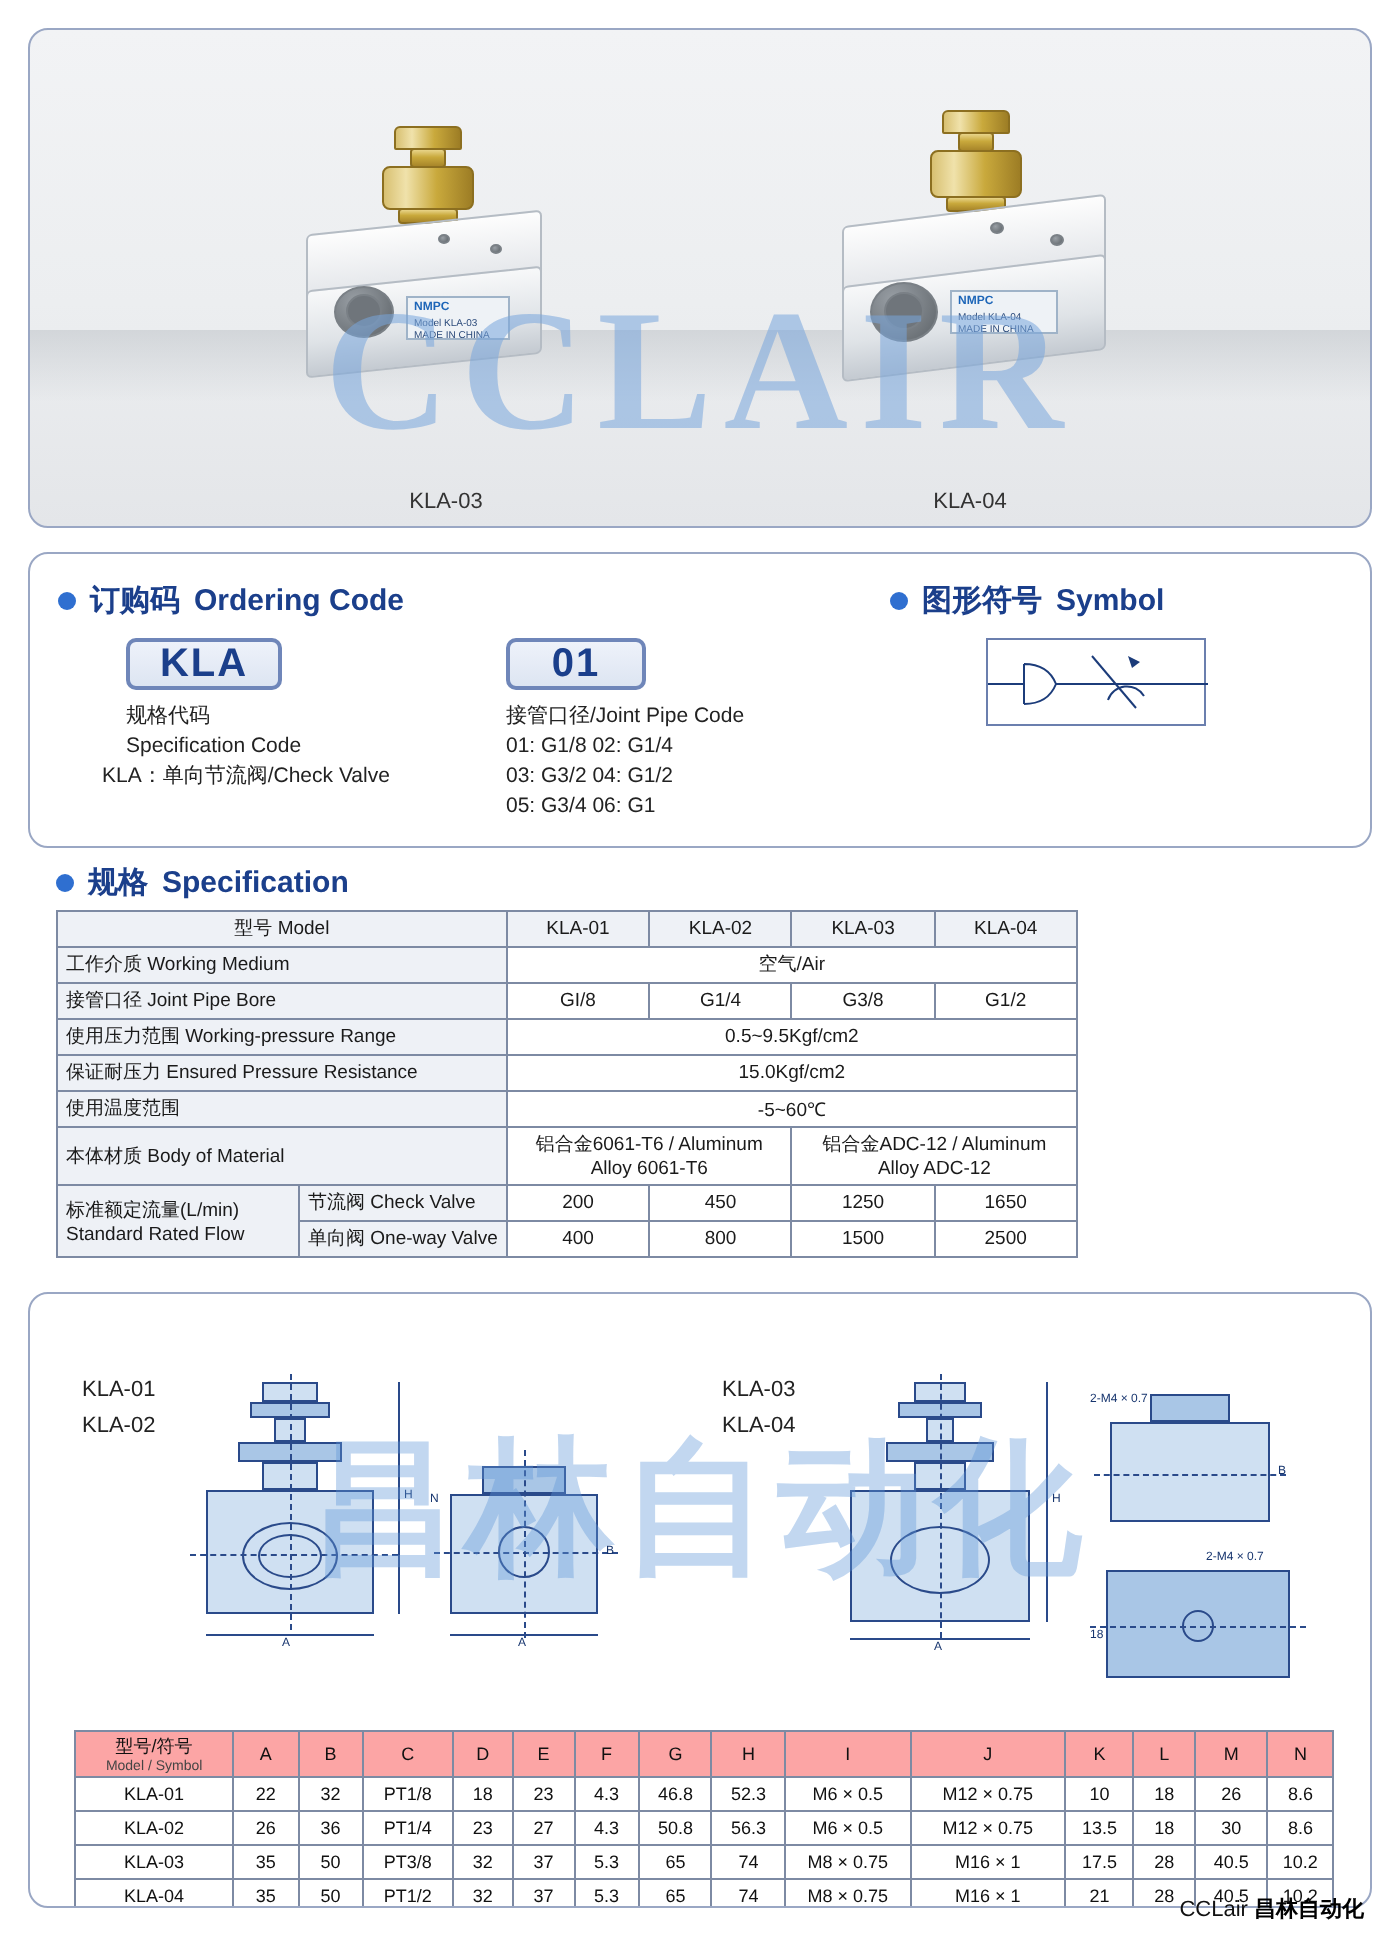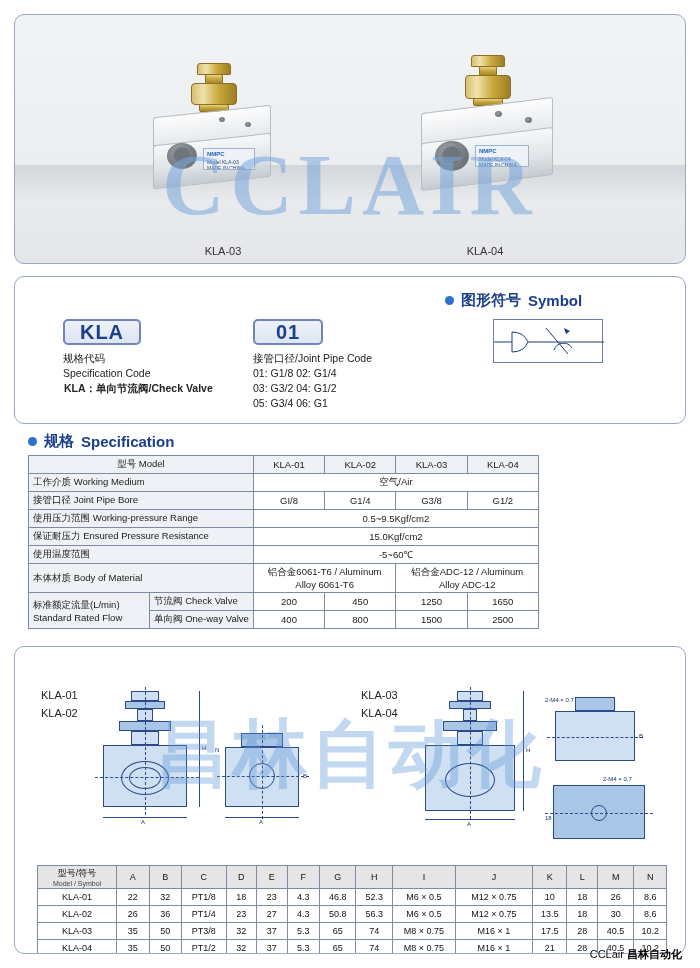--- a/index.html
+++ b/index.html
@@ -174,21 +174,21 @@
     color: #111;
   }
   table.dim td {
     border: 1px solid #7d8aa3;
     padding: 1px 2px;
     height: 17px;
     text-align: center;
     background: #fff;
     white-space: nowrap;
   }
-  table.dim tr.head td { background: #e5e5e5; margin-left: 20px; }
+  table.dim tr.head td { background: #fca5a5; margin-left: 20px; }
   table.dim td.first { text-align: center; }
   .dim-head-cn { font-size: 9px; }
   .dim-head-en { font-size: 7px; color:#444; }
 
   .footer-brand {
     position: absolute;
     right: 18px; bottom: 6px;
     font-size: 11px;
     color: #111;
   }
@@ -251,27 +251,32 @@
       <div class="hole" style="left:80px; top:62px; width:7px; height:6px;"></div>
       <div class="hole" style="left:110px; top:68px; width:7px; height:6px;"></div>
     </div>
     <div class="photo-caption" style="left:410px; top:230px;">KLA-04</div>
 
     <div class="watermark-main">CCLAIR</div>
   </div>
 
   <div class="panel" id="order-panel">
 
+    <div class="sec-head" style="left:14px; top:14px;">
+      <span class="bullet"></span>
+      <span>订购码</span>
+      <span class="en">Ordering Code</span>
+    </div>
 
     <div class="code-box" style="left:48px; top:42px; width:78px; height:26px;">KLA</div>
     <div class="code-box" style="left:238px; top:42px; width:70px; height:26px;">01</div>
 
     <div class="ord-txt" style="left:48px; top:74px;">规格代码</div>
     <div class="ord-txt" style="left:48px; top:89px;">Specification Code</div>
-    <div class="ord-txt" style="left:49px; top:104px;font-weight:bold;">KLA：单向节流阀/Check Valve</div>
+    <div class="ord-txt" style="left:36px; top:104px;">KLA：单向节流阀/Check Valve</div>
 
     <div class="ord-txt" style="left:238px; top:74px;">接管口径/Joint Pipe Code</div>
     <div class="ord-txt" style="left:238px; top:89px;">01: G1/8    02: G1/4</div>
     <div class="ord-txt" style="left:238px; top:104px;">03: G3/2    04: G1/2</div>
     <div class="ord-txt" style="left:238px; top:119px;">05: G3/4    06: G1</div>
 
     <div class="sec-head" style="left:430px; top:14px;">
       <span class="bullet"></span>
       <span>图形符号</span>
       <span class="en">Symbol</span>

